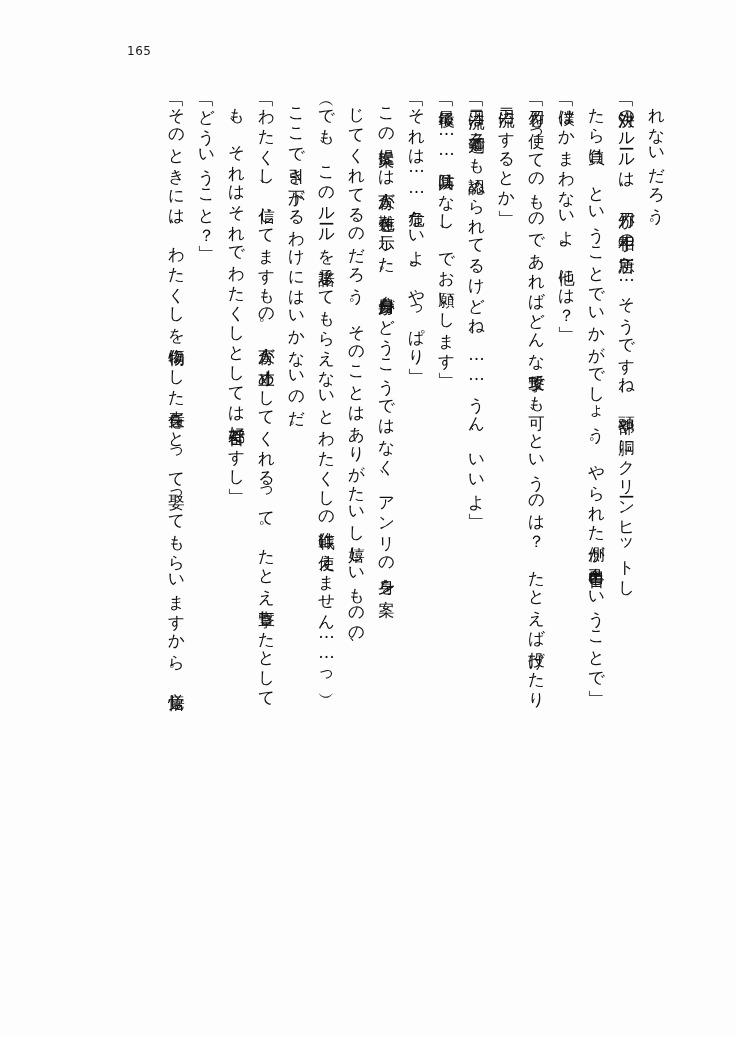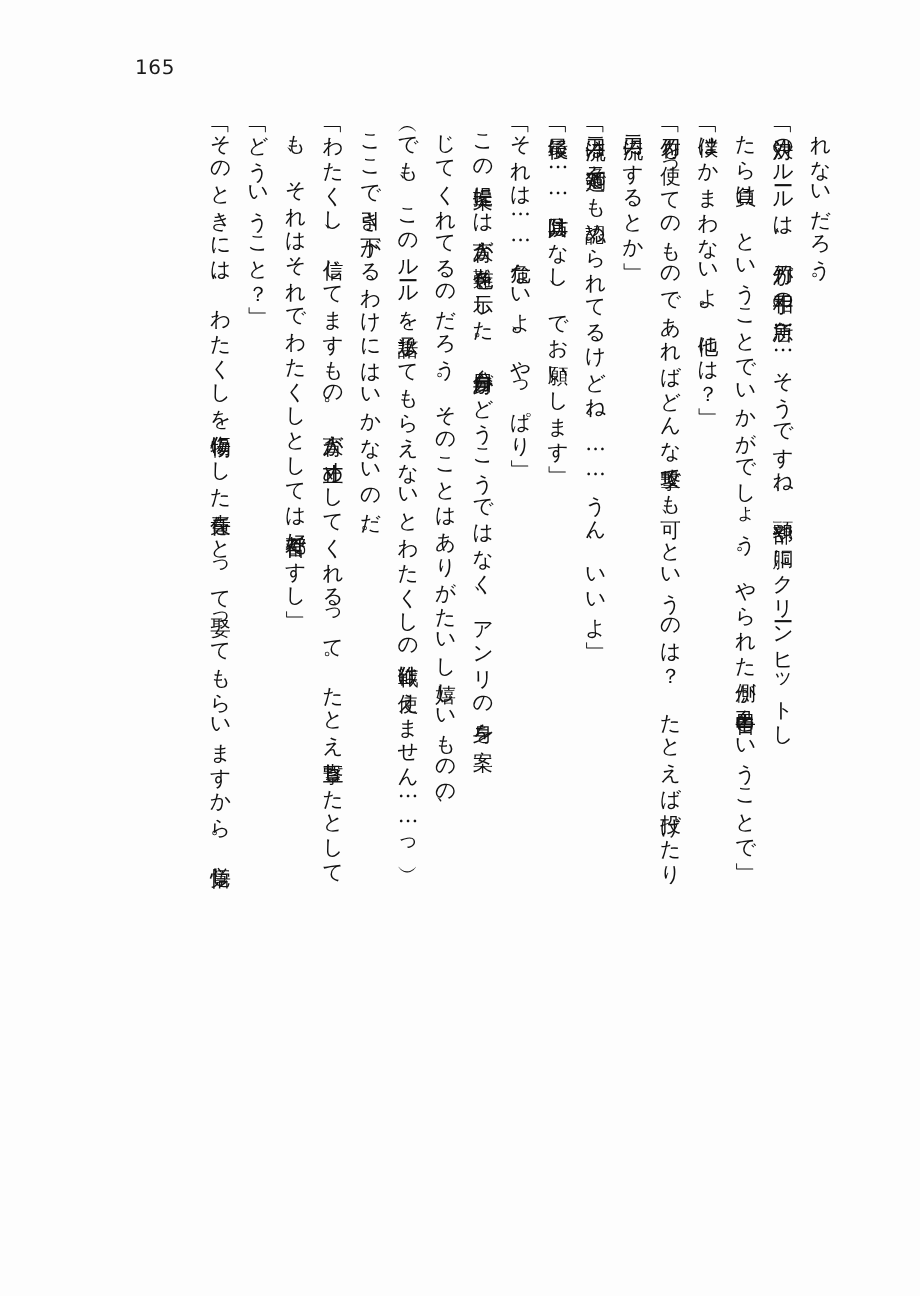--- a/index.html
+++ b/index.html
@@ -21,22 +21,22 @@
     left: 0;
     top: 0;
     width: 736px;
     height: 1037px;
     background: #fdfdfd;
   }
 
   .page-number {
     position: absolute;
     top: 44px;
-    left: 108px;
-    font-size: 16px;
+    left: 127px;
+    font-size: 12px;
     letter-spacing: 0.5px;
     color: #1a1a1a;
     font-family: "DejaVu Sans", "Liberation Sans", sans-serif;
   }
 
   .text-block {
     position: absolute;
     top: 96px;
     left: 78px;
     width: 586px;

